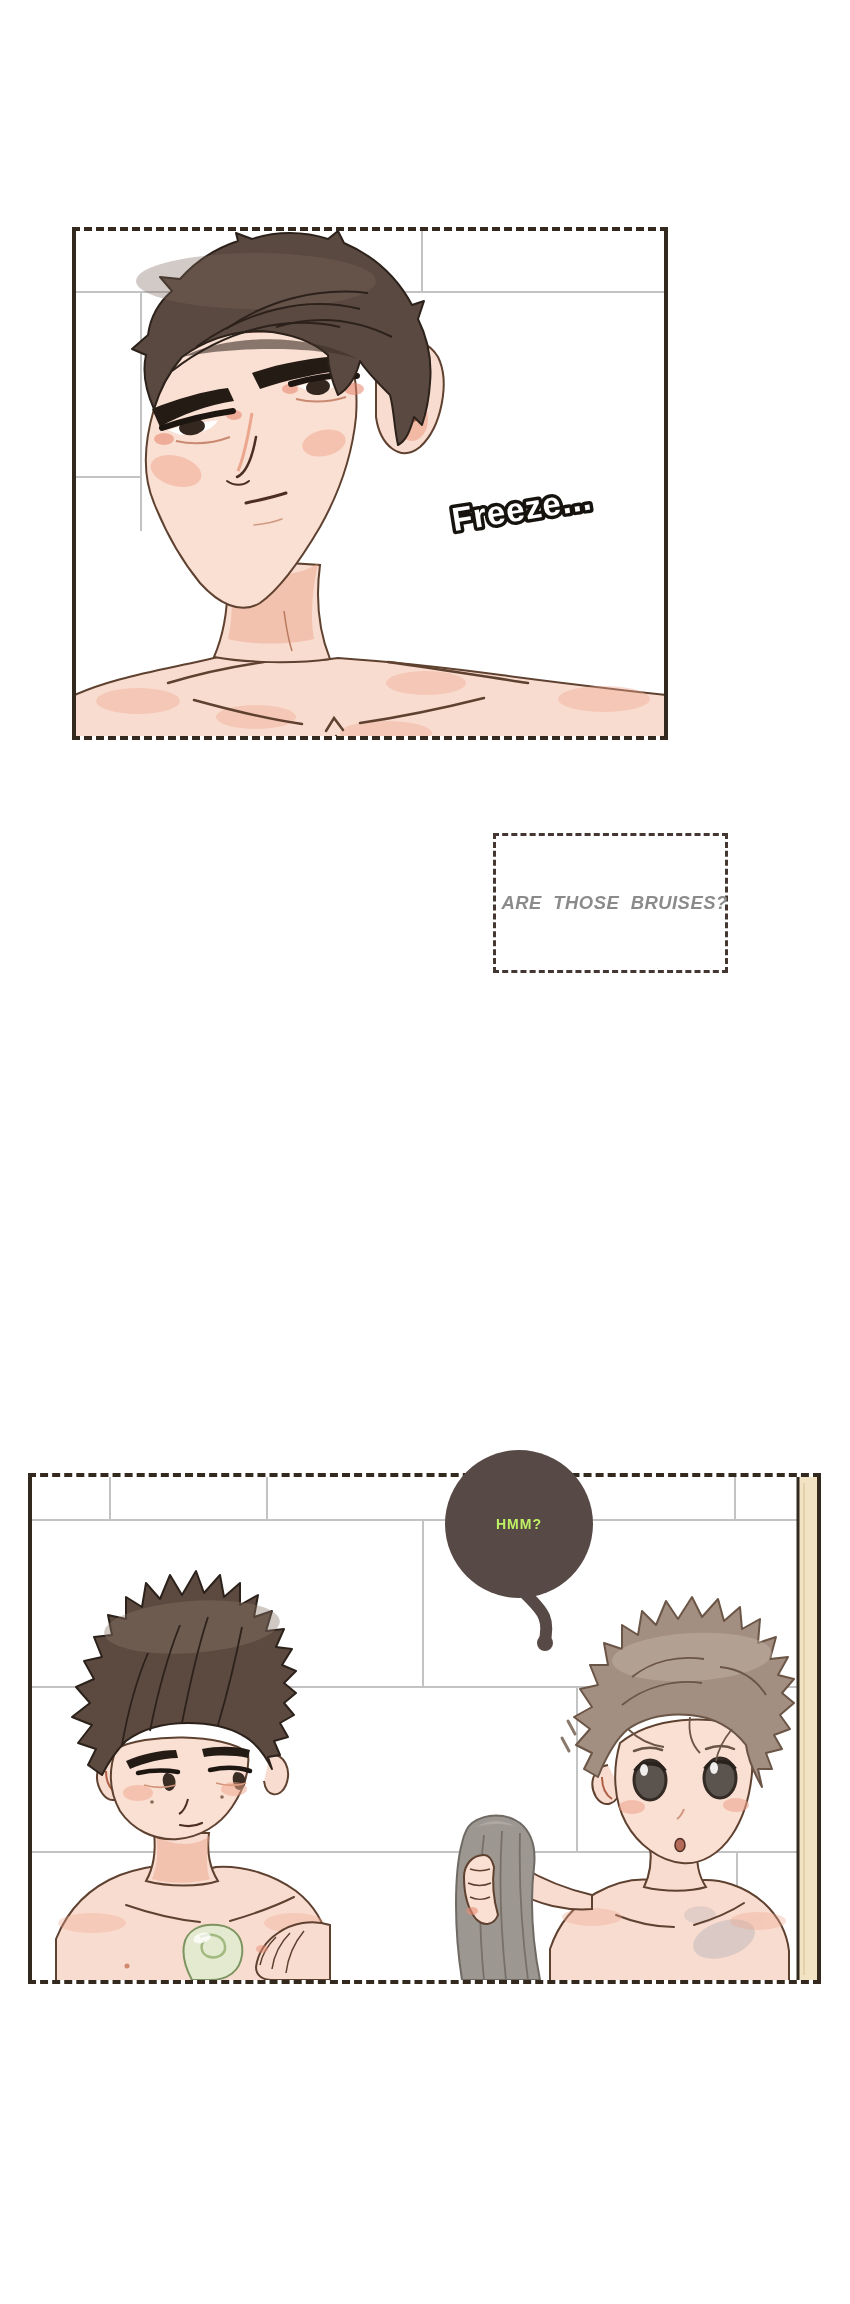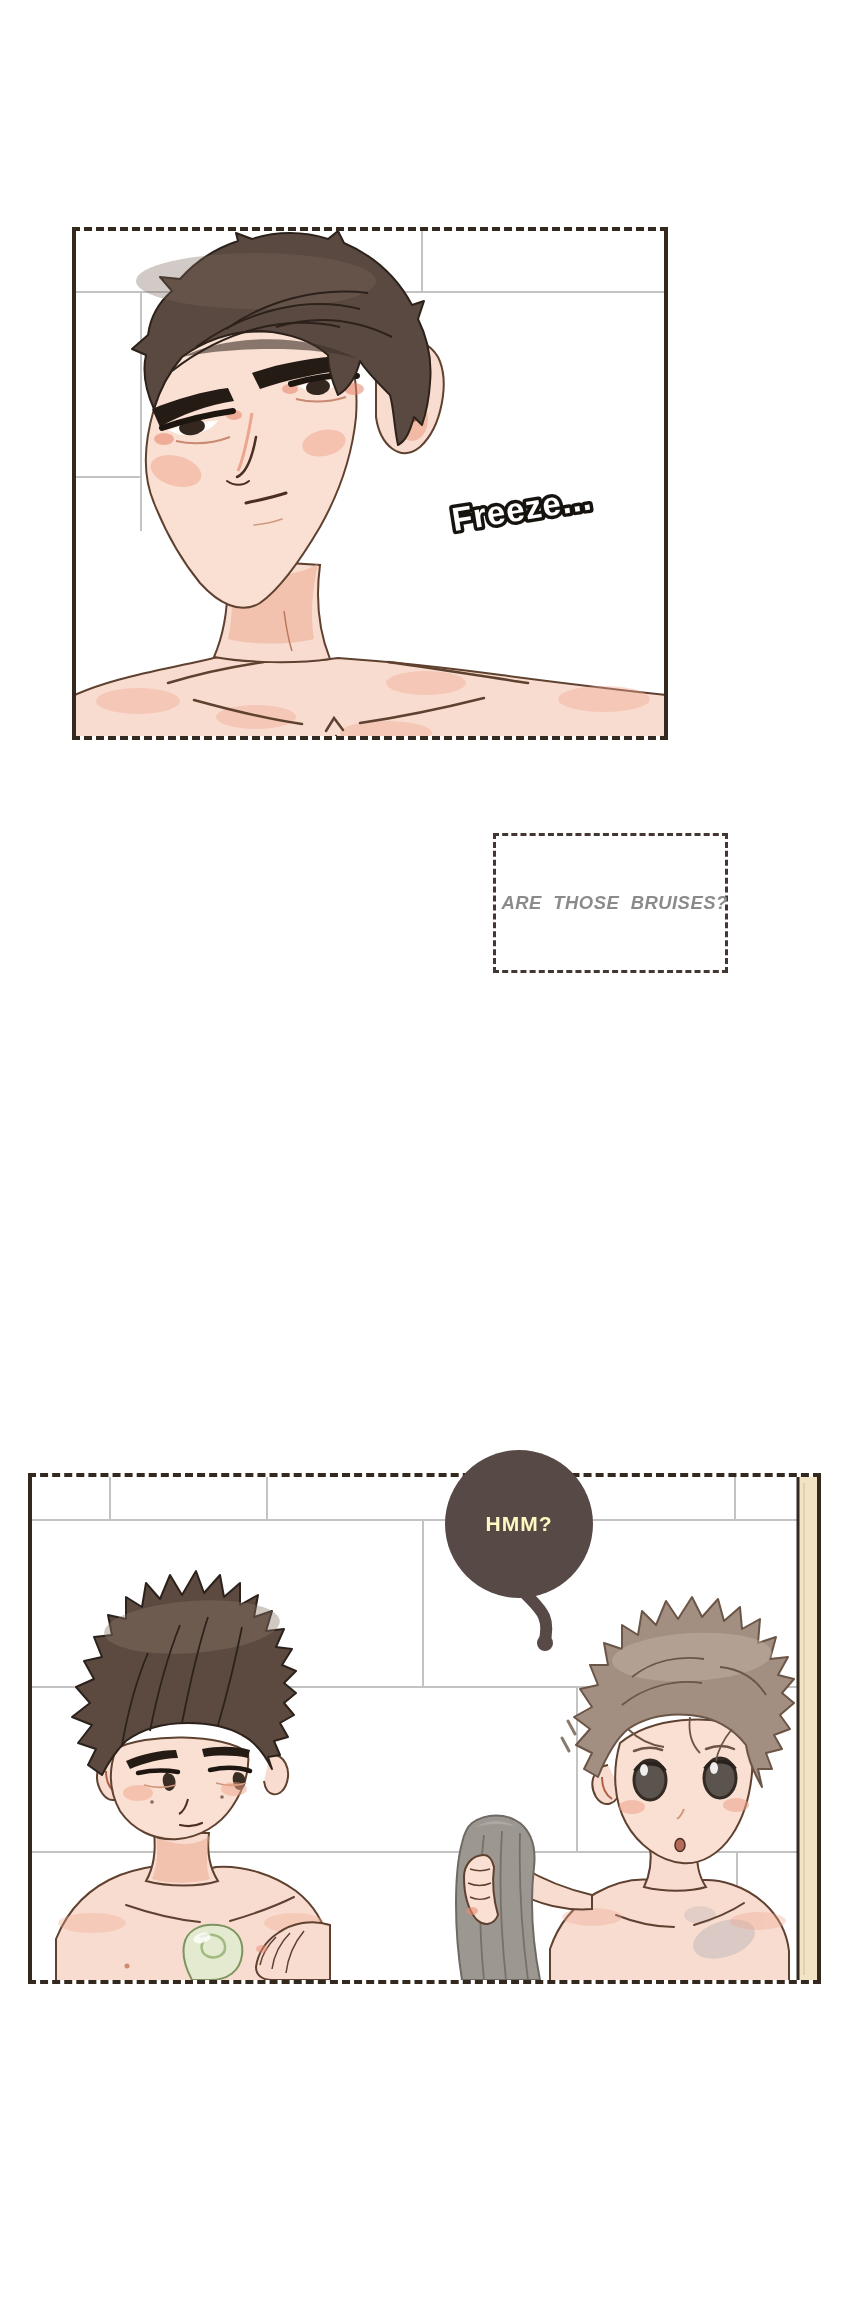--- a/index.html
+++ b/index.html
@@ -10,21 +10,21 @@
          border-top:4px dashed #33291f;border-bottom:4px dashed #33291f;}
   #panel1{left:72px;top:227px;width:596px;height:513px;}
   #panel3{left:28px;top:1473px;width:793px;height:511px;}
   .panel svg{display:block;width:100%;height:100%;}
   .narration{position:absolute;left:493px;top:833px;width:235px;height:140px;box-sizing:border-box;
              border:3px dashed #443630;background:#ffffff;display:flex;align-items:center;justify-content:center;padding-left:9px;}
   .narration span{font-style:italic;font-weight:700;font-size:19px;letter-spacing:.5px;word-spacing:6px;
                   color:#8b8b8b;transform:scaleX(.97);white-space:nowrap;}
   .bubble{position:absolute;left:445px;top:1450px;width:148px;height:148px;border-radius:50%;
           background:#574945;display:flex;align-items:center;justify-content:center;z-index:6;}
-  .bubble span{color:#fef9c3;font-weight:700;font-size:21px;letter-spacing:1px;}
+  .bubble span{color:#bef264;font-weight:700;font-size:14px;letter-spacing:1px;}
   .bubble-tail{position:absolute;left:512px;top:1588px;width:70px;height:70px;z-index:6;}
   .sfx-text{font-family:"Liberation Sans",sans-serif;font-weight:bold;}
 </style>
 </head>
 <body>
 
 <div class="page">
 
   <div class="panel" id="panel1">
     <svg viewBox="0 0 588 505">

